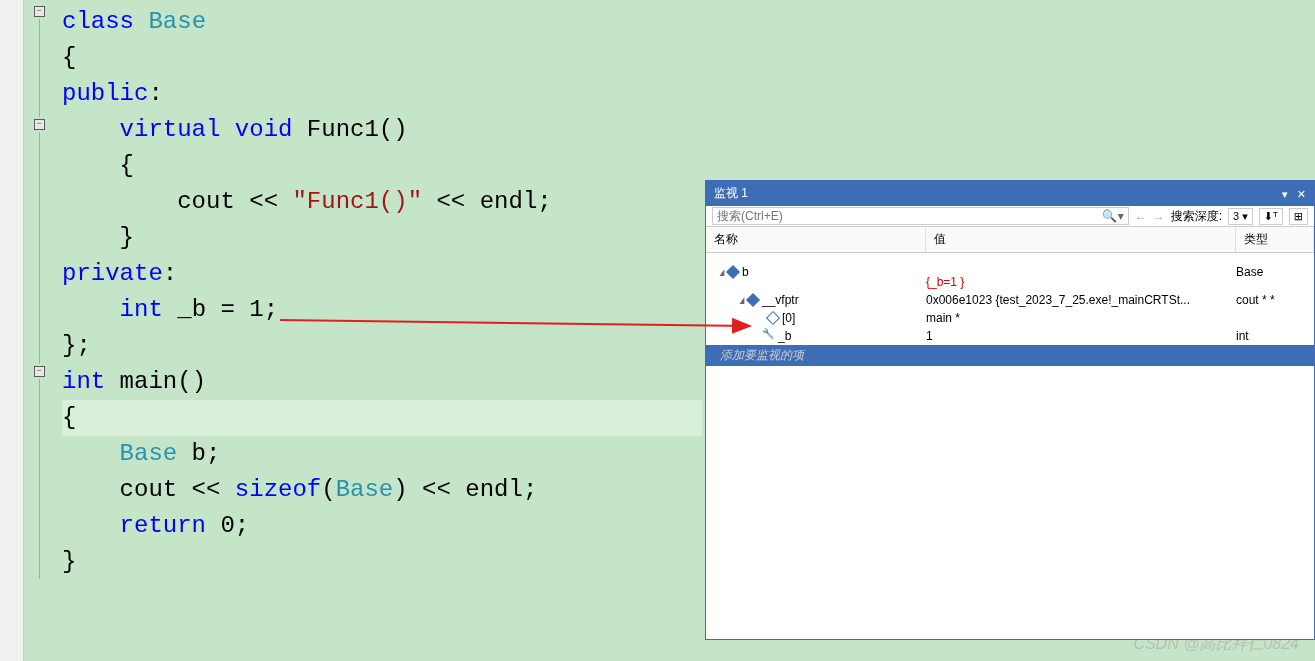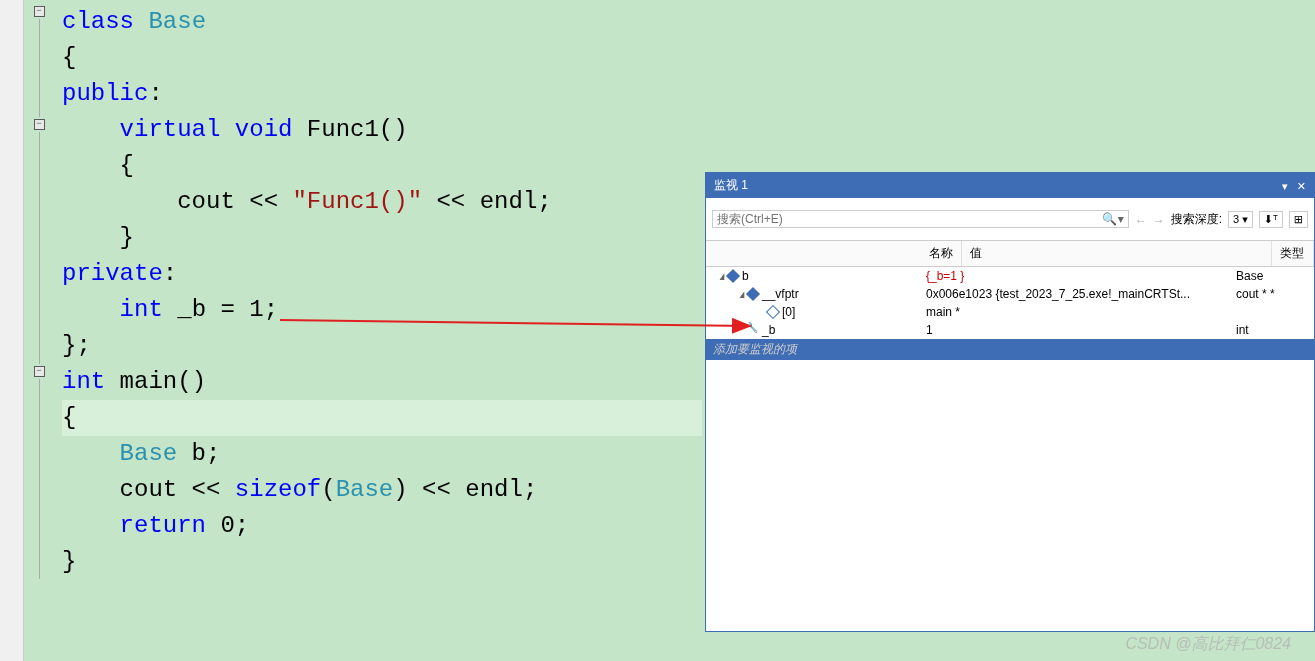--- a/index.html
+++ b/index.html
@@ -64,21 +64,21 @@
 .highlight-line {
   background: #d8efd9;
   display: inline-block;
   width: 640px;
 }
 
 
 .watch-panel {
   position: absolute;
   right: 0;
-  top: 172px;
+  top: 180px;
   width: 610px;
   height: 460px;
   background: #fff;
   border: 1px solid #3e6db5;
   font-family: "Microsoft YaHei", Arial, sans-serif;
   font-size: 12px;
   z-index: 10;
 }
 .watch-title {
   background: #3e6db5;
@@ -89,21 +89,21 @@
   justify-content: space-between;
 }
 .watch-title-btns span {
   margin-left: 6px;
   cursor: pointer;
   font-size: 11px;
 }
 .watch-toolbar {
   display: flex;
   align-items: center;
-  padding: 12px 6px;
+  padding: 1px 6px;
   border-bottom: 1px solid #ccc;
   gap: 6px;
 }
 .search-wrap {
   flex: 1;
   display: flex;
   align-items: center;
   border: 1px solid #ccc;
   padding: 1px 4px;
   color: #888;
@@ -126,34 +126,34 @@
 .watch-header {
   display: flex;
   background: #fafafa;
   border-bottom: 1px solid #ccc;
   font-weight: normal;
 }
 .watch-header > div {
   padding: 4px 8px;
   border-right: 1px solid #e0e0e0;
 }
-.col-name { width: 256px; text-align: right; }
+.col-name { width: 220px; }
 .col-value { width: 310px; }
 .col-type { flex: 1; }
 .watch-rows { }
 .watch-row {
   display: flex;
   padding: 2px 0;
   align-items: center;
 }
 .watch-row.add {
   background: #3e6db5;
   color: #ccc;
   font-style: italic;
-  padding-left: 7px;
+  padding-left: 14px;
 }
 .rcell-name { width: 220px; display: flex; align-items: center; }
 .rcell-value { width: 310px; overflow: hidden; text-overflow: ellipsis; white-space: nowrap; }
 .rcell-type { flex: 1; }
 .expand-arrow {
   display: inline-block;
   width: 10px;
   font-size: 9px;
   color: #666;
   cursor: pointer;
@@ -177,38 +177,38 @@
   margin-right: 4px;
   position: relative;
 }
 .wrench-icon::before {
   content: "🔧";
   font-size: 10px;
   position: absolute;
   left: -2px;
   top: -3px;
 }
-.value-red { color: #c00; }
+.value-red { color: #c00; margin-top: 20px; }
 .red-box {
   border: 2px solid #e02020;
   position: absolute;
 }
 
 
 .arrow-svg {
   position: absolute;
   left: 280px;
   top: 312px;
   z-index: 20;
   pointer-events: none;
 }
 
 .watermark {
   position: absolute;
-  right: 24px;
+  right: 16px;
   bottom: 6px;
   color: rgba(180,180,180,0.8);
   font-family: Arial, sans-serif;
   font-size: 16px;
   font-style: italic;
 }
 </style>
 </head>
 <body>
 
@@ -271,21 +271,21 @@
       </div>
       <div class="watch-row">
         <div class="rcell-name" style="padding-left: 52px;">
           <span class="expand-arrow" style="transform: scaleX(0.7);"></span>
           <span class="cube-icon outline"></span>
           <span>[0]</span>
         </div>
         <div class="rcell-type">main *</div>
       </div>
       <div class="watch-row">
-        <div class="rcell-name" style="padding-left: 32px;">
+        <div class="rcell-name" style="padding-left: 48px;">
           <span class="expand-arrow" style="transform: scaleX(0.7);"></span>
           <span class="wrench-icon"></span>
           <span>_b</span>
         </div>
         <div class="rcell-value ">1</div>
         <div class="rcell-type">int</div>
       </div>
       <div class="watch-row add">添加要监视的项</div>
     </div>
 </div>

